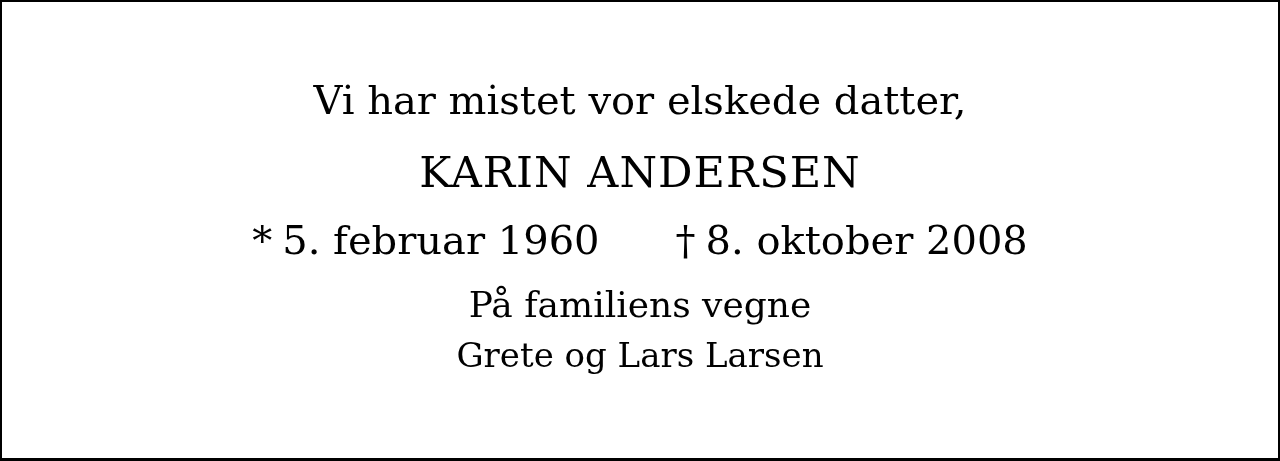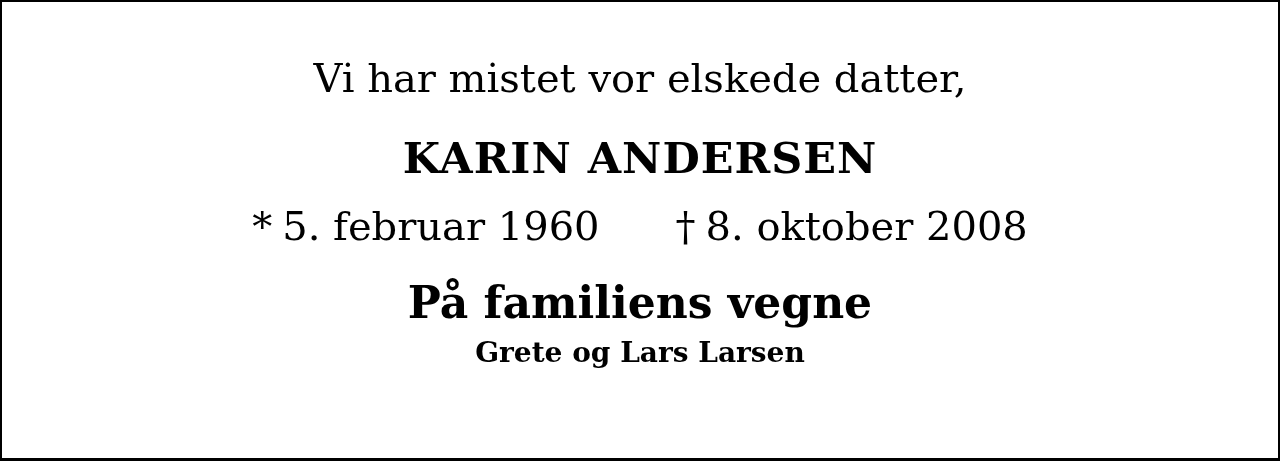--- a/index.html
+++ b/index.html
@@ -16,58 +16,58 @@
     border-top-width: 2px;
     border-bottom-width: 3px;
     overflow: hidden;
     font-family: "DejaVu Serif", "Liberation Serif", serif;
     color: #000000;
   }
   .notice-inner {
     box-sizing: border-box;
     width: 100%;
     height: 100%;
-    padding-top: 50px;
+    padding-top: 72px;
     text-align: center;
   }
   .intro {
     font-size: 40px;
     line-height: 52px;
     font-weight: 400;
   }
   .deceased-name {
-    margin-top: 28px;
+    margin-top: 20px;
     font-size: 43px;
     line-height: 52px;
-    font-weight: 700;
+    font-weight: 400;
     letter-spacing: 1px;
   }
   .dates-line {
     margin-top: 16px;
     font-size: 40px;
     line-height: 52px;
     white-space: nowrap;
   }
   .death-part {
     display: inline-block;
     margin-left: 76px;
   }
   .date-symbol {
     padding-right: 10px;
   }
   .closing {
-    margin-top: 26px;
-    font-size: 44px;
+    margin-top: 14px;
+    font-size: 36px;
     line-height: 50px;
-    font-weight: 700;
+    font-weight: 400;
   }
   .signature {
-    font-size: 28px;
+    font-size: 34px;
     line-height: 50px;
-    font-weight: 700;
+    font-weight: 400;
   }
 </style>
 </head>
 <body>
 
 <div class="notice-frame">
   <div class="notice-inner">
 
     <div class="intro">
       <div>Vi har mistet vor elskede datter,</div>

